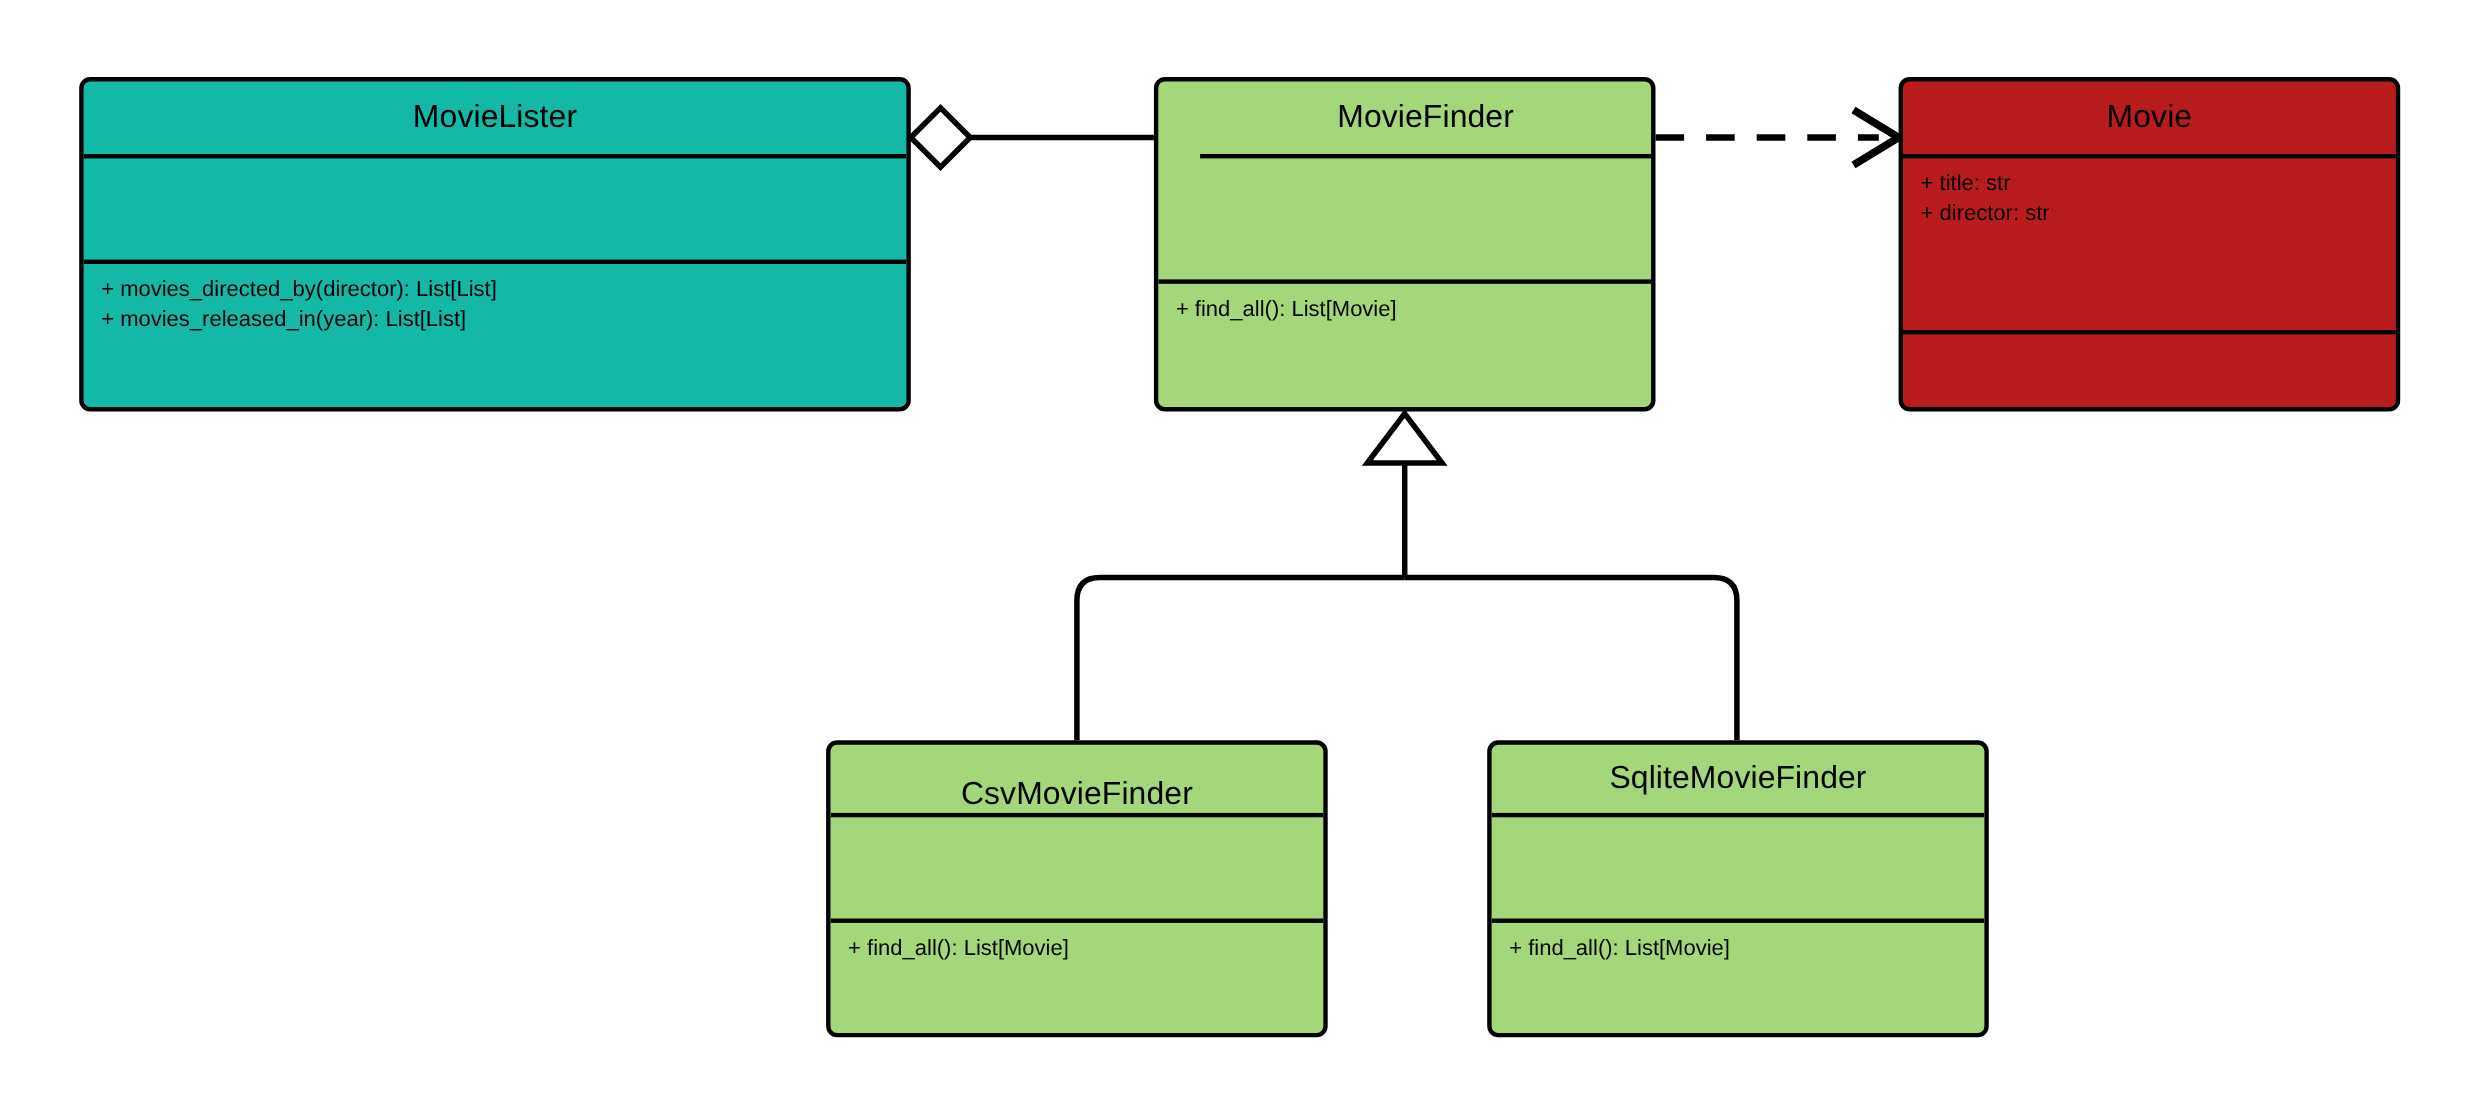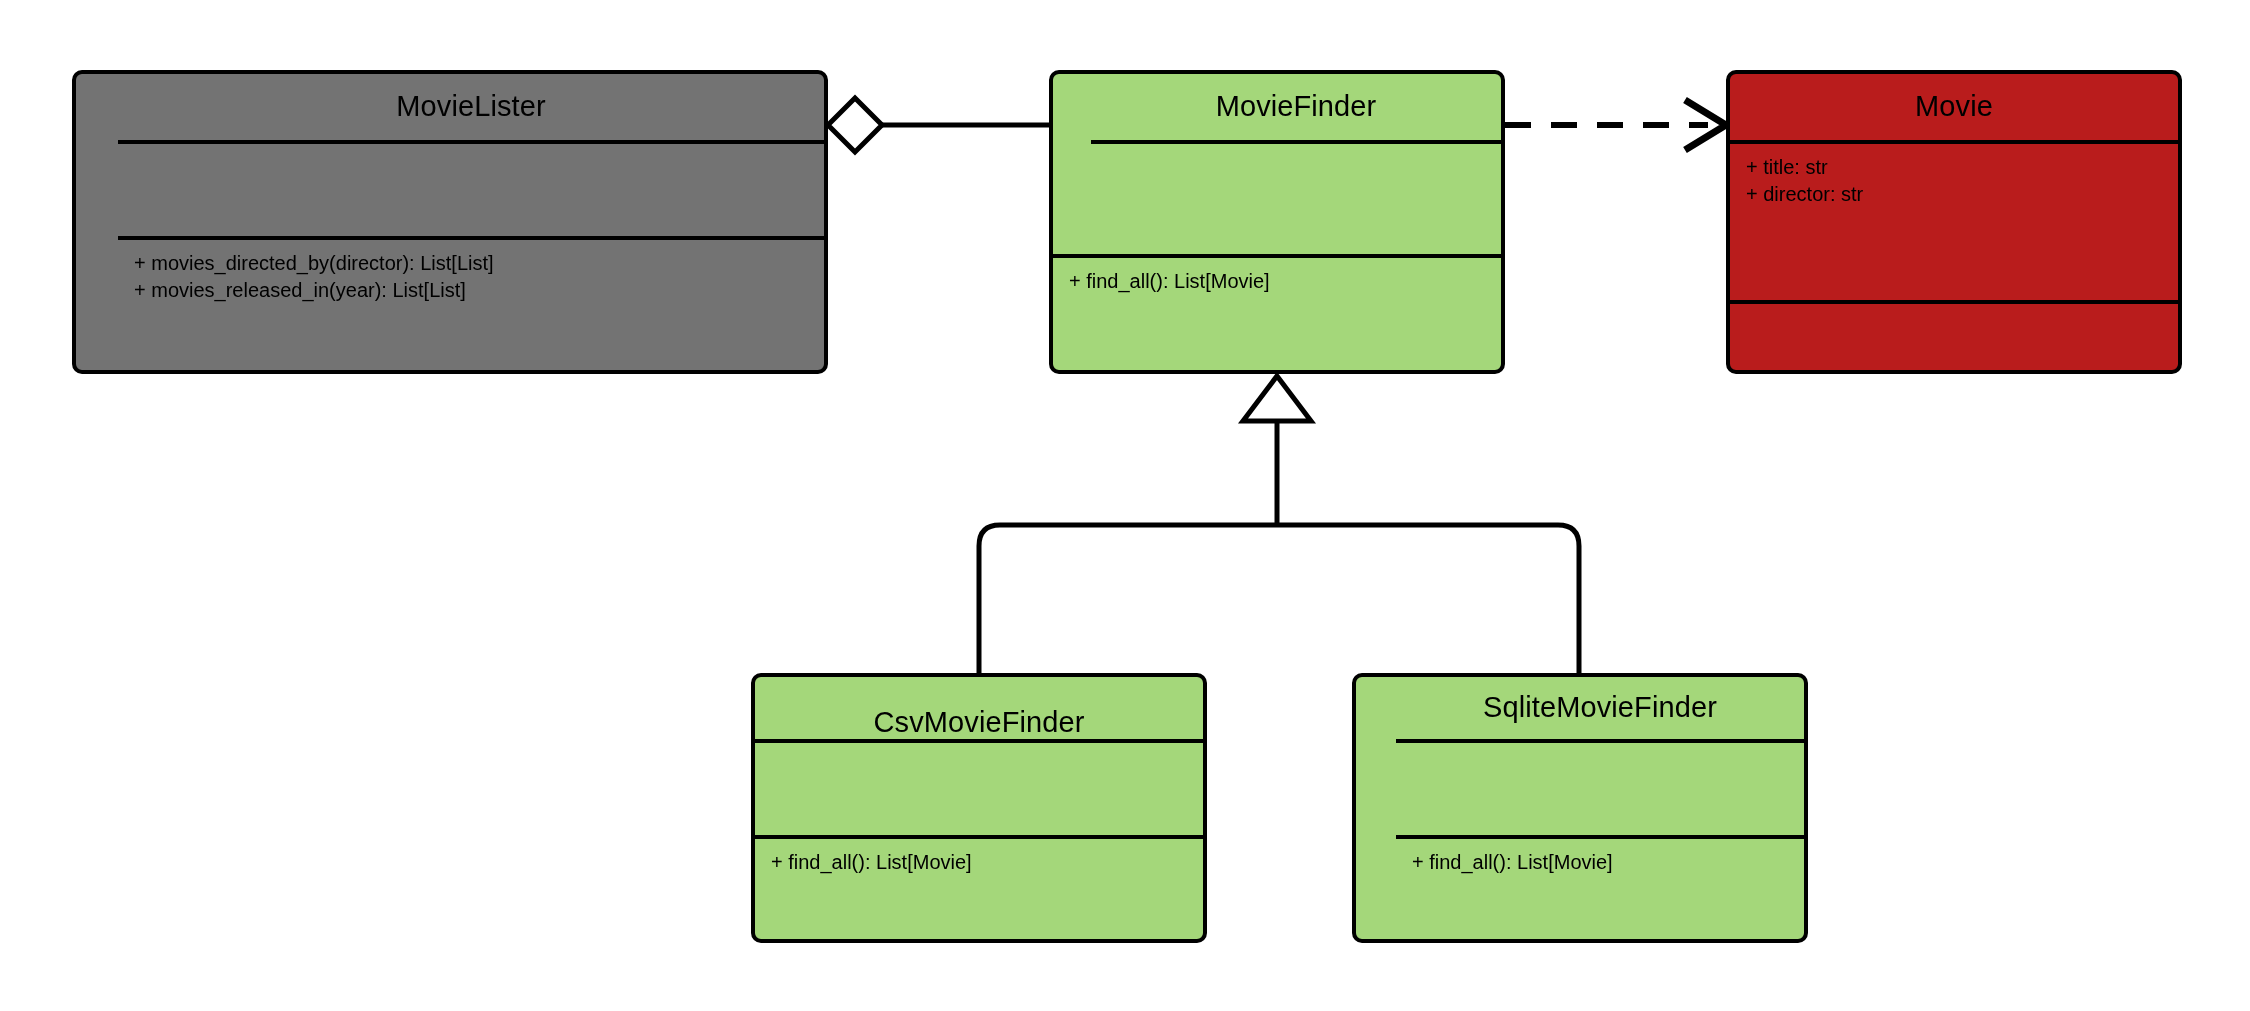--- a/index.html
+++ b/index.html
@@ -64,21 +64,21 @@
     white-space: nowrap;
   }
   .member {
     font-size: 20px;
     color: #000000;
     line-height: 1.33;
     white-space: nowrap;
   }
 
   
-  .fill-yellow { background: #737373; padding-left: 42px; }
+  .fill-yellow { background: #14b8a6; }
   .fill-green  { background: #a4d77a; }
   .fill-blue   { background: #b91c1c; }
 
   
   #cls-movielister { left: 72px;  top: 70px;  width: 756px;  height: 304px; }
   #cls-movielister .cmp-name  { height: 70px; }
   #cls-movielister .cmp-attrs { height: 96px; }
   #cls-movielister .cmp-ops   { height: 126px; }
 
   #cls-moviefinder { left: 1049px; top: 70px;  width: 456px;  height: 304px; }
@@ -89,21 +89,21 @@
   #cls-movie { left: 1726px; top: 70px; width: 456px; height: 304px; }
   #cls-movie .cmp-name  { height: 70px; }
   #cls-movie .cmp-attrs { height: 160px; }
   #cls-movie .cmp-ops   { height: 66px; }
 
   #cls-csvmoviefinder { left: 751px; top: 673px; width: 456px; height: 270px; }
   #cls-csvmoviefinder .cmp-name  { height: 66px; align-items: flex-end; }
   #cls-csvmoviefinder .cmp-attrs { height: 96px; }
   #cls-csvmoviefinder .cmp-ops   { height: 100px; }
 
-  #cls-sqlitemoviefinder { left: 1352px; top: 673px; width: 456px; height: 270px; padding-left: 40px; }
+  #cls-sqlitemoviefinder { left: 1352px; top: 673px; width: 456px; height: 270px; }
   #cls-sqlitemoviefinder .cmp-name  { height: 66px; }
   #cls-sqlitemoviefinder .cmp-attrs { height: 96px; }
   #cls-sqlitemoviefinder .cmp-ops   { height: 100px; }
 
   .edge-line {
     fill: none;
     stroke: #000000;
     stroke-width: 5;
   }
   .edge-dashed {

